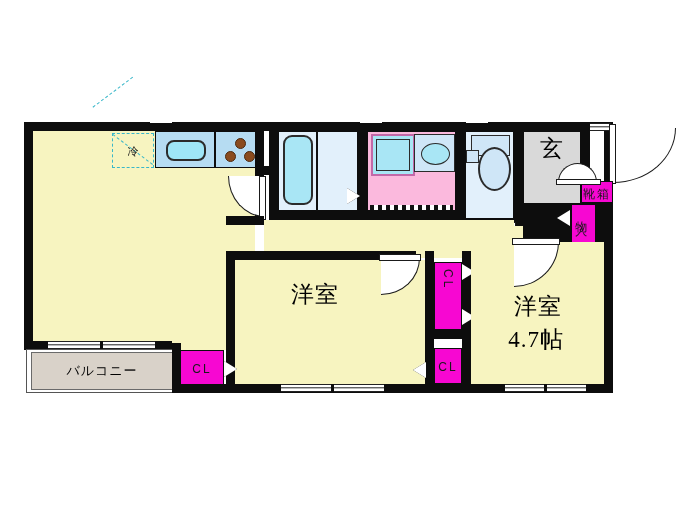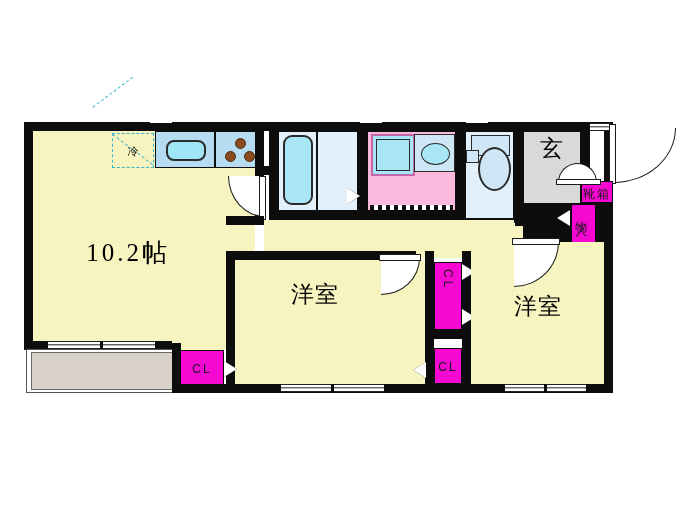--- a/index.html
+++ b/index.html
@@ -87,21 +87,20 @@
 
   <div class="abs wall" style="left:24px;top:122px;width:589px;height:9px;"></div>
 
   <div class="abs wall" style="left:24px;top:122px;width:9px;height:228px;"></div>
 
   <div class="abs wall" style="left:604px;top:122px;width:9px;height:271px;"></div>
 
   <div class="abs wall" style="left:172px;top:384px;width:441px;height:9px;"></div>
 
   <div class="abs room" style="left:33px;top:131px;width:222px;height:219px;"></div>
-  <div class="label l-big" style="left:33px;top:240px;width:190px;">10.2帖</div>
 
   <div class="abs fridge" style="left:112px;top:133px;width:42px;height:35px;">
     <div class="fx"></div>
       <span>冷</span>
   </div>
 
   <div class="abs kitchencab" style="left:155px;top:131px;width:60px;height:37px;">
     <div class="sinkbowl abs" style="left:10px;top:8px;width:40px;height:21px;"></div>
   </div>
   <div class="abs kitchencab" style="left:215px;top:131px;width:47px;height:37px;">
@@ -189,27 +188,29 @@
     <span style="top:11px;">CL</span>
   </div>
   <div class="abs wall" style="left:425px;top:330px;width:37px;height:9px;"></div>
   <div class="abs wall" style="left:462px;top:251px;width:9px;height:142px;"></div>
   <div class="tri tri-r" style="left:462px;top:264px;"></div>
   <div class="tri tri-r" style="left:462px;top:309px;"></div>
   <div class="tri tri-l" style="left:413px;top:362px;"></div>
 
   <div class="abs room" style="left:471px;top:242px;width:133px;height:142px;"></div>
   <div class="label l-mid" style="left:476px;top:295px;width:124px;">洋室</div>
+  <div class="label l-mid" style="left:471px;top:328px;width:130px;">4.7帖</div>
 
   <div class="arc arc-br" style="left:514px;top:242px;width:44px;height:44px;"></div>
   <div class="leaf" style="left:512px;top:238px;width:46px;height:5px;"></div>
 
   <div class="abs wall" style="left:24px;top:341px;width:148px;height:9px;"></div>
   <div class="abs balcony" style="left:31px;top:352px;width:142px;height:38px;"></div>
   <div class="abs" style="left:26px;top:349px;width:152px;height:44px;border:1.5px solid #555;background:transparent;"></div>
+  <div class="label l-sm" style="left:31px;top:364px;width:142px;">バルコニー</div>
 
   <div class="abs win" style="left:48px;top:341px;width:52px;height:8px;"></div>
   <div class="abs win" style="left:103px;top:341px;width:52px;height:8px;"></div>
 
   <div class="abs cl" style="left:180px;top:350px;width:44px;height:35px;">
     <span style="top:11px;">CL</span>
   </div>
   <div class="tri tri-r" style="left:224px;top:361px;"></div>
   <div class="abs wall" style="left:172px;top:384px;width:62px;height:9px;"></div>
   <div class="abs wall" style="left:172px;top:343px;width:9px;height:50px;"></div>

